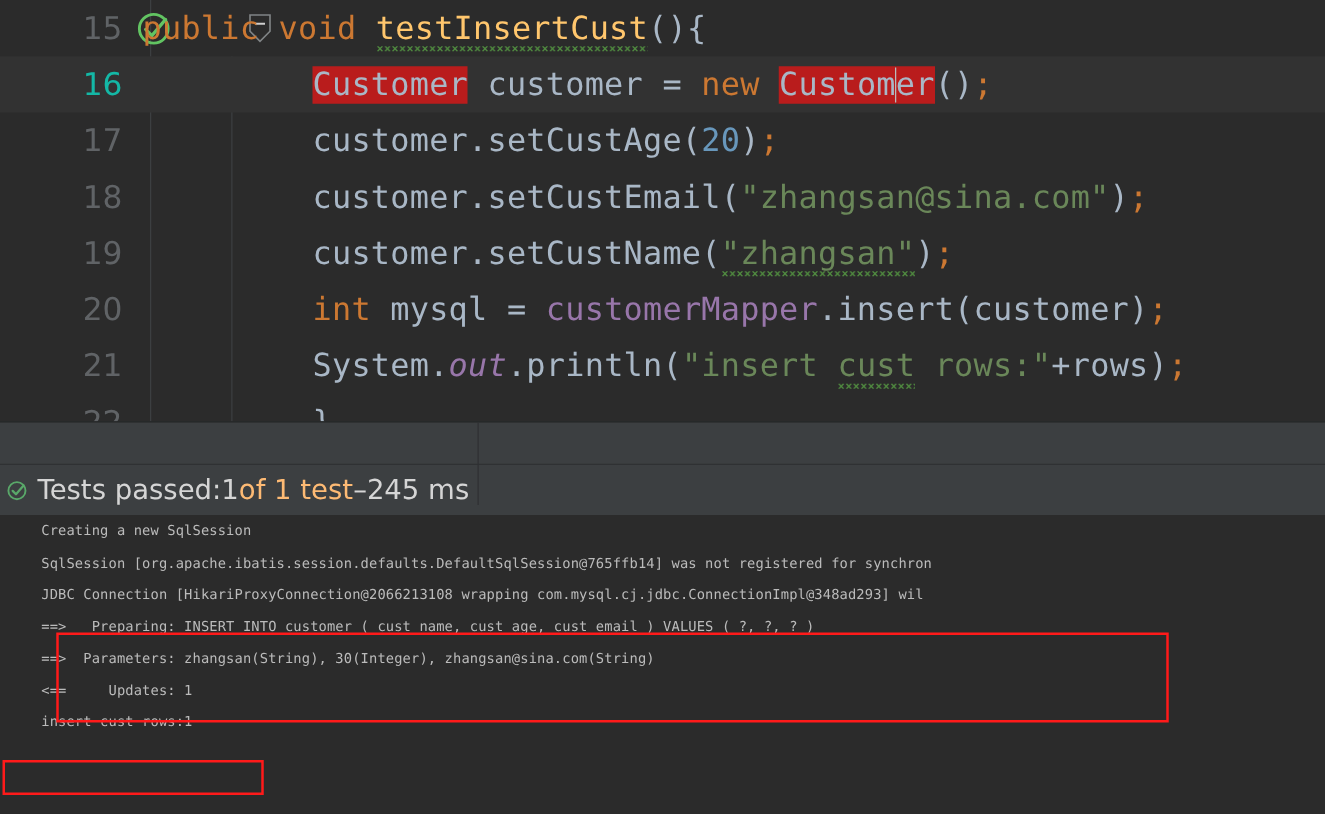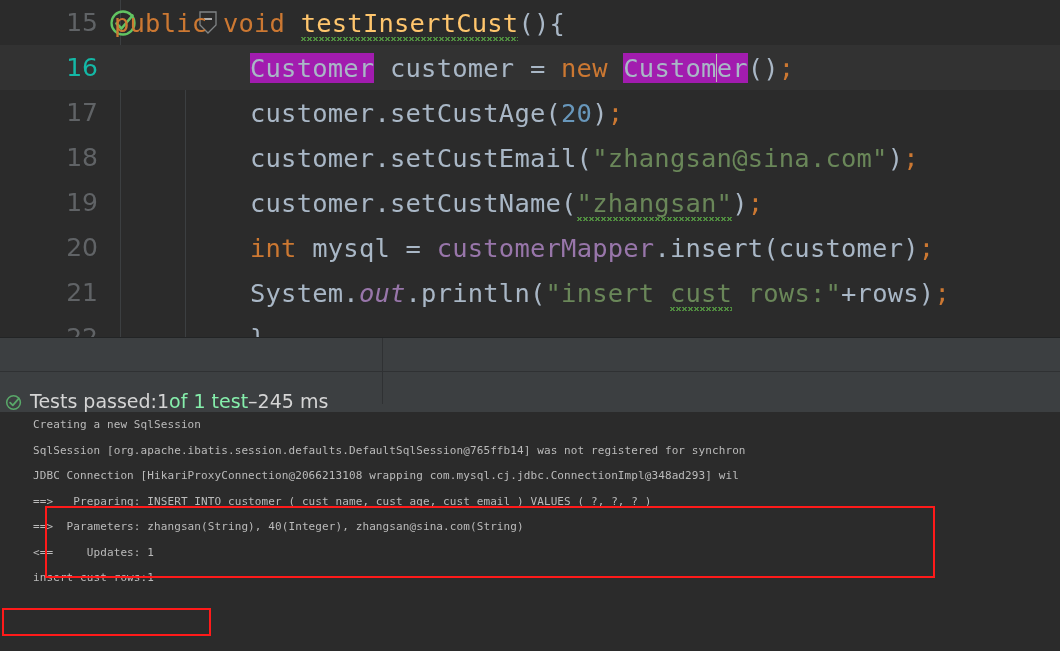--- a/index.html
+++ b/index.html
@@ -98,21 +98,21 @@
 
   
   .kw       { color: #cc7832; }
   .meth     { color: #ffc66d; }
   .plain    { color: #a9b7c6; }
   .num      { color: #6897bb; }
   .str      { color: #6a8759; }
   .field    { color: #9876aa; }
   .field-i  { color: #9876aa; font-style: italic; }
   .semi     { color: #cc7832; }
-  .hl       { background: #a21caf; }
+  .hl       { background: #b91c1c; }
   .caret {
     display: inline-block;
     width: 0;
     border-left: 2px solid #bbbbbb;
     height: 28px;
     margin: 0 -1px;
     vertical-align: -6px;
   }
   .squiggle {
     position: relative;
@@ -149,29 +149,29 @@
     position: absolute;
     left: 382px; top: 0;
     width: 1px; height: 66px;
     background: #2f3133;
   }
   .tests-bar {
     position: absolute;
     left: 0; top: 34px;
     width: 1060px; height: 40px;
     display: flex;
-    align-items: flex-end;
+    align-items: center;
     padding-left: 5px;
     box-sizing: border-box;
     font-family: "DejaVu Sans", "Liberation Sans", sans-serif;
-    font-size: 19px;
+    font-size: 22px;
   }
   .tests-icon { width: 19px; height: 19px; margin-right: 6px; flex: 0 0 auto; }
   .tests-strong { color: #d5d5d5; }
-  .tests-dim    { color: #86efac; }
+  .tests-dim    { color: #fdba74; }
 
   
   .console {
     position: absolute;
     left: 0; top: 412px;
     width: 1060px;
     height: 239px;
     background: #2b2b2b;
     overflow: hidden;
     font-size: 11px;
@@ -248,21 +248,21 @@
       <span class="tests-strong">245 ms</span>
     </div>
   </div>
 
   <div class="console">
     <div id="console-lines">
         <div class="cline"><span class="arrow"></span><span>Creating a new SqlSession</span></div>
         <div class="cline"><span class="arrow"></span><span>SqlSession [org.apache.ibatis.session.defaults.DefaultSqlSession@765ffb14] was not registered for synchron</span></div>
         <div class="cline"><span class="arrow"></span><span>JDBC Connection [HikariProxyConnection@2066213108 wrapping com.mysql.cj.jdbc.ConnectionImpl@348ad293] wil</span></div>
         <div class="cline"><span class="arrow">==&gt; </span><span>  Preparing: INSERT INTO customer ( cust_name, cust_age, cust_email ) VALUES ( ?, ?, ? )</span></div>
-        <div class="cline"><span class="arrow">==&gt; </span><span> Parameters: zhangsan(String), 40(Integer), zhangsan@sina.com(String)</span></div>
+        <div class="cline"><span class="arrow">==&gt; </span><span> Parameters: zhangsan(String), 30(Integer), zhangsan@sina.com(String)</span></div>
         <div class="cline"><span class="arrow">&lt;== </span><span>    Updates: 1</span></div>
         <div class="cline"><span class="arrow"></span><span>insert cust rows:1</span></div>
       </div>
   </div>
 
   <div class="redbox" id="redbox-sql"></div>
   <div class="redbox" id="redbox-result"></div>
 
 
 </div>

